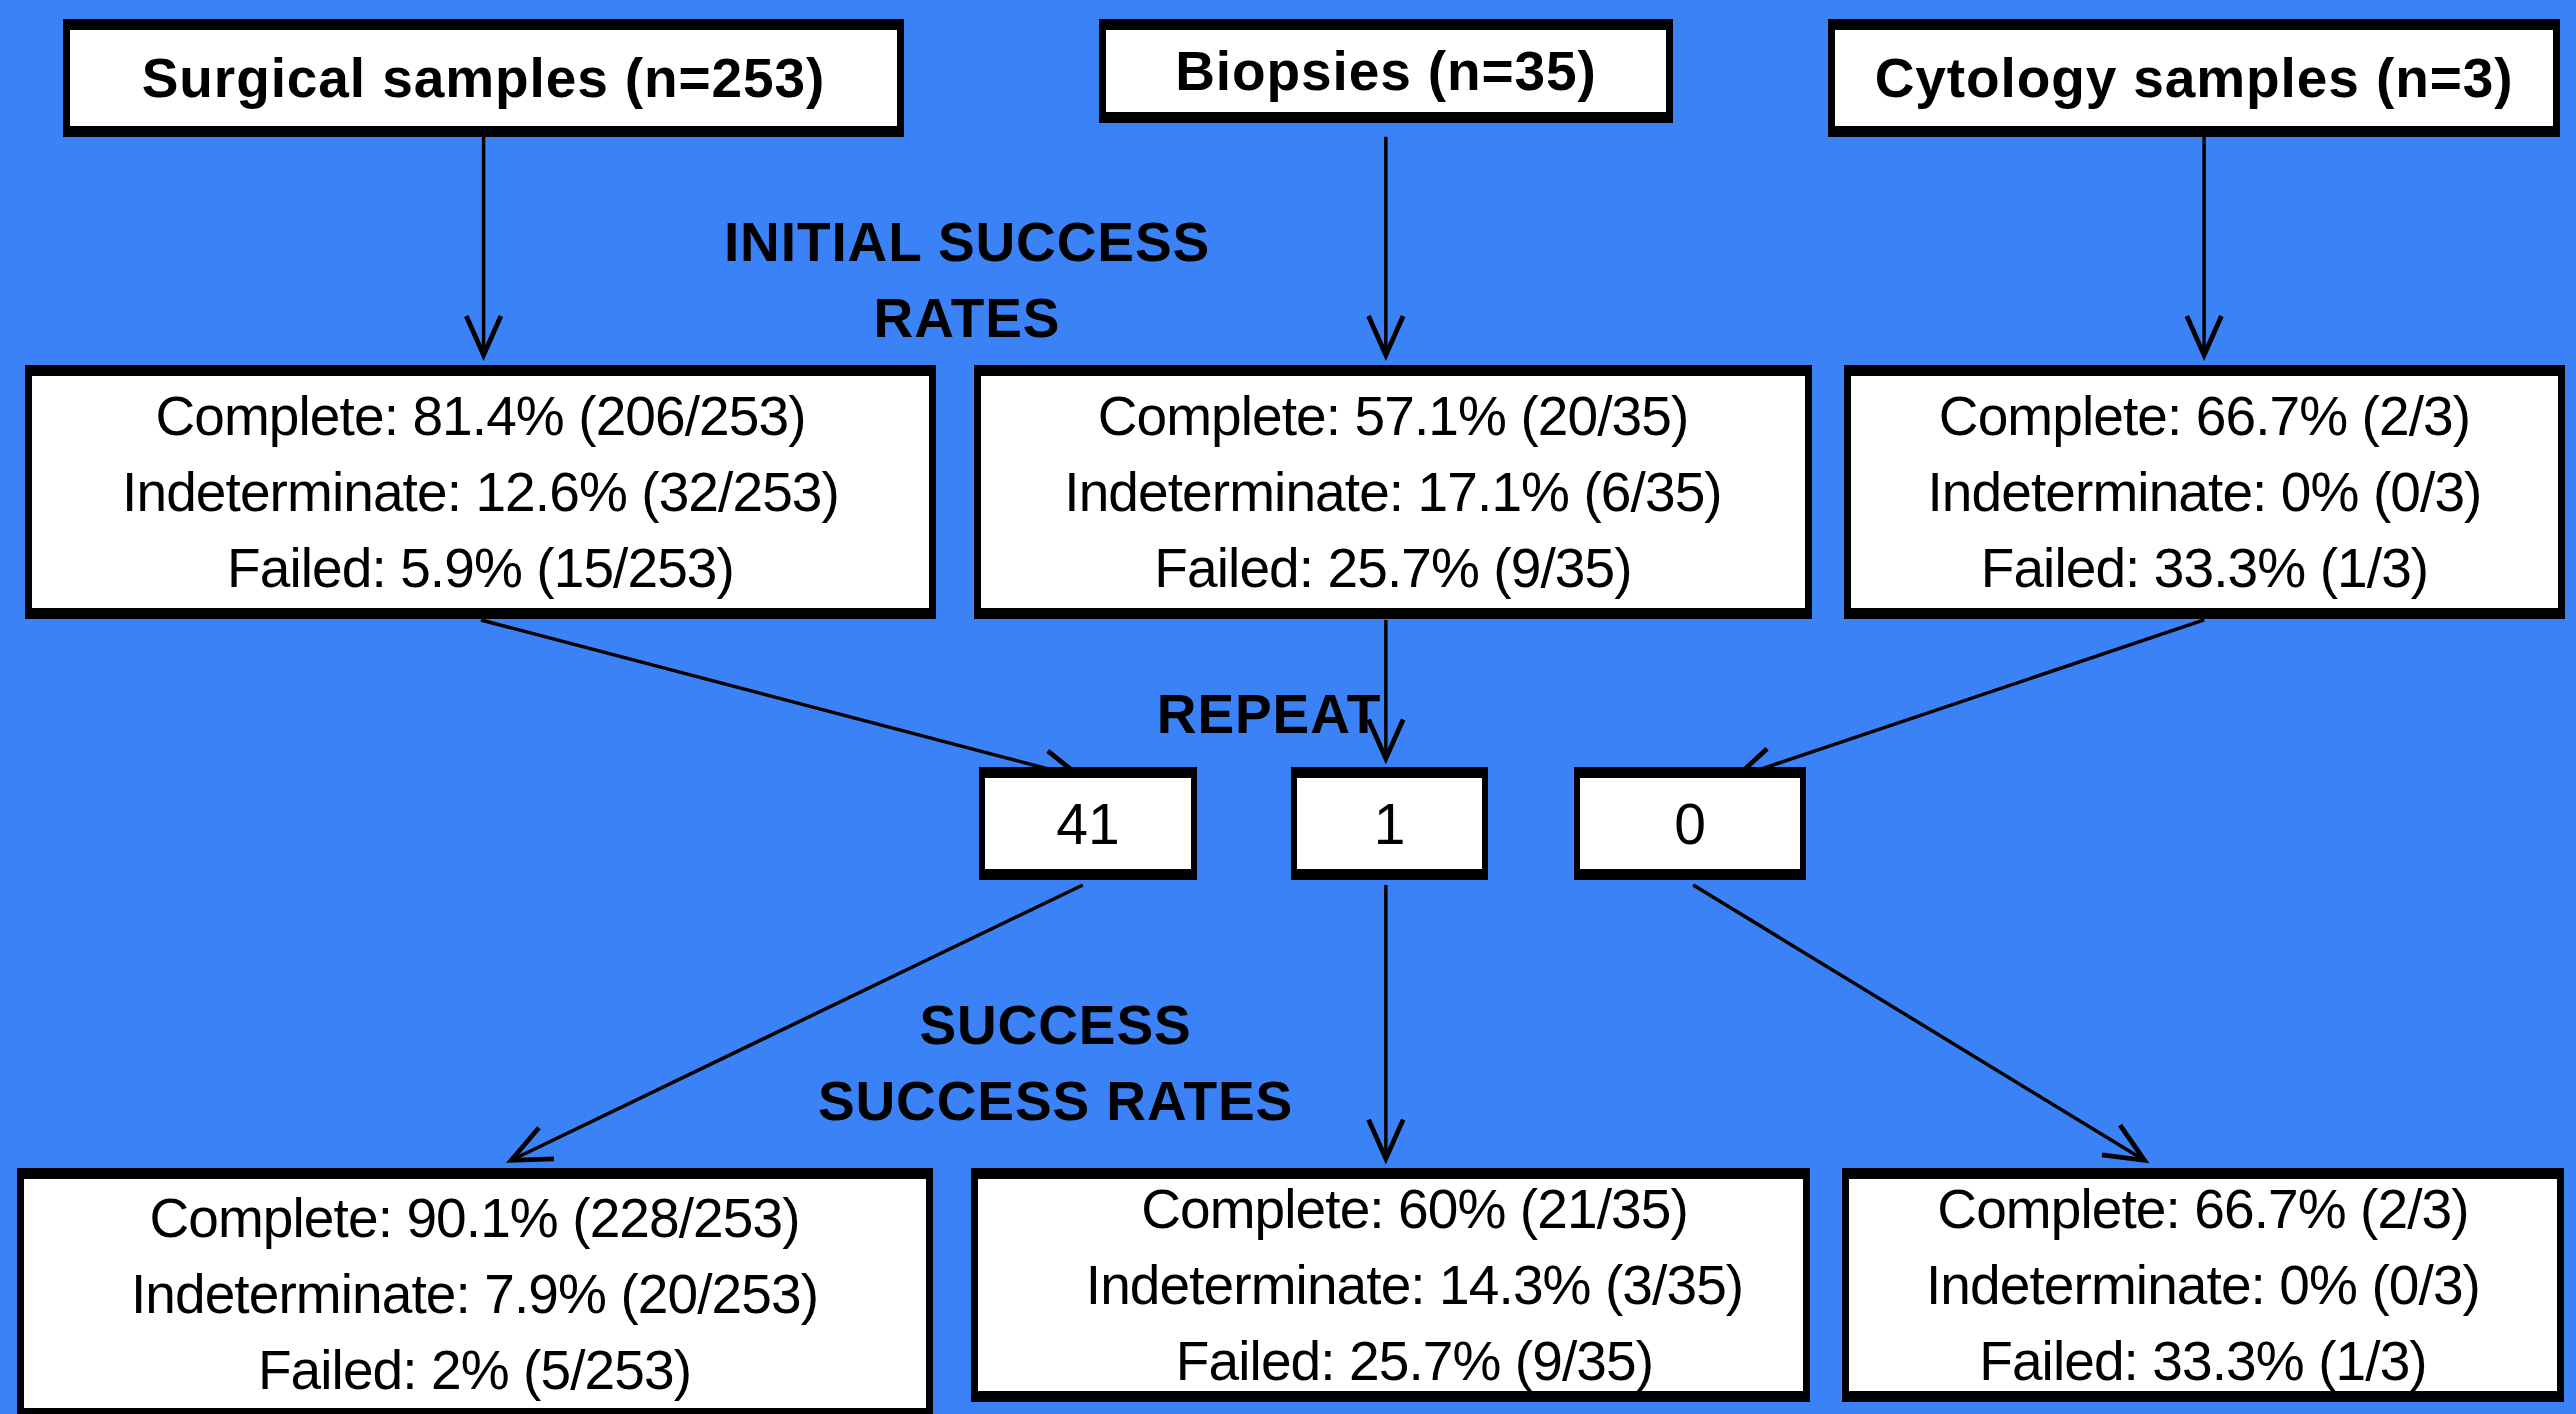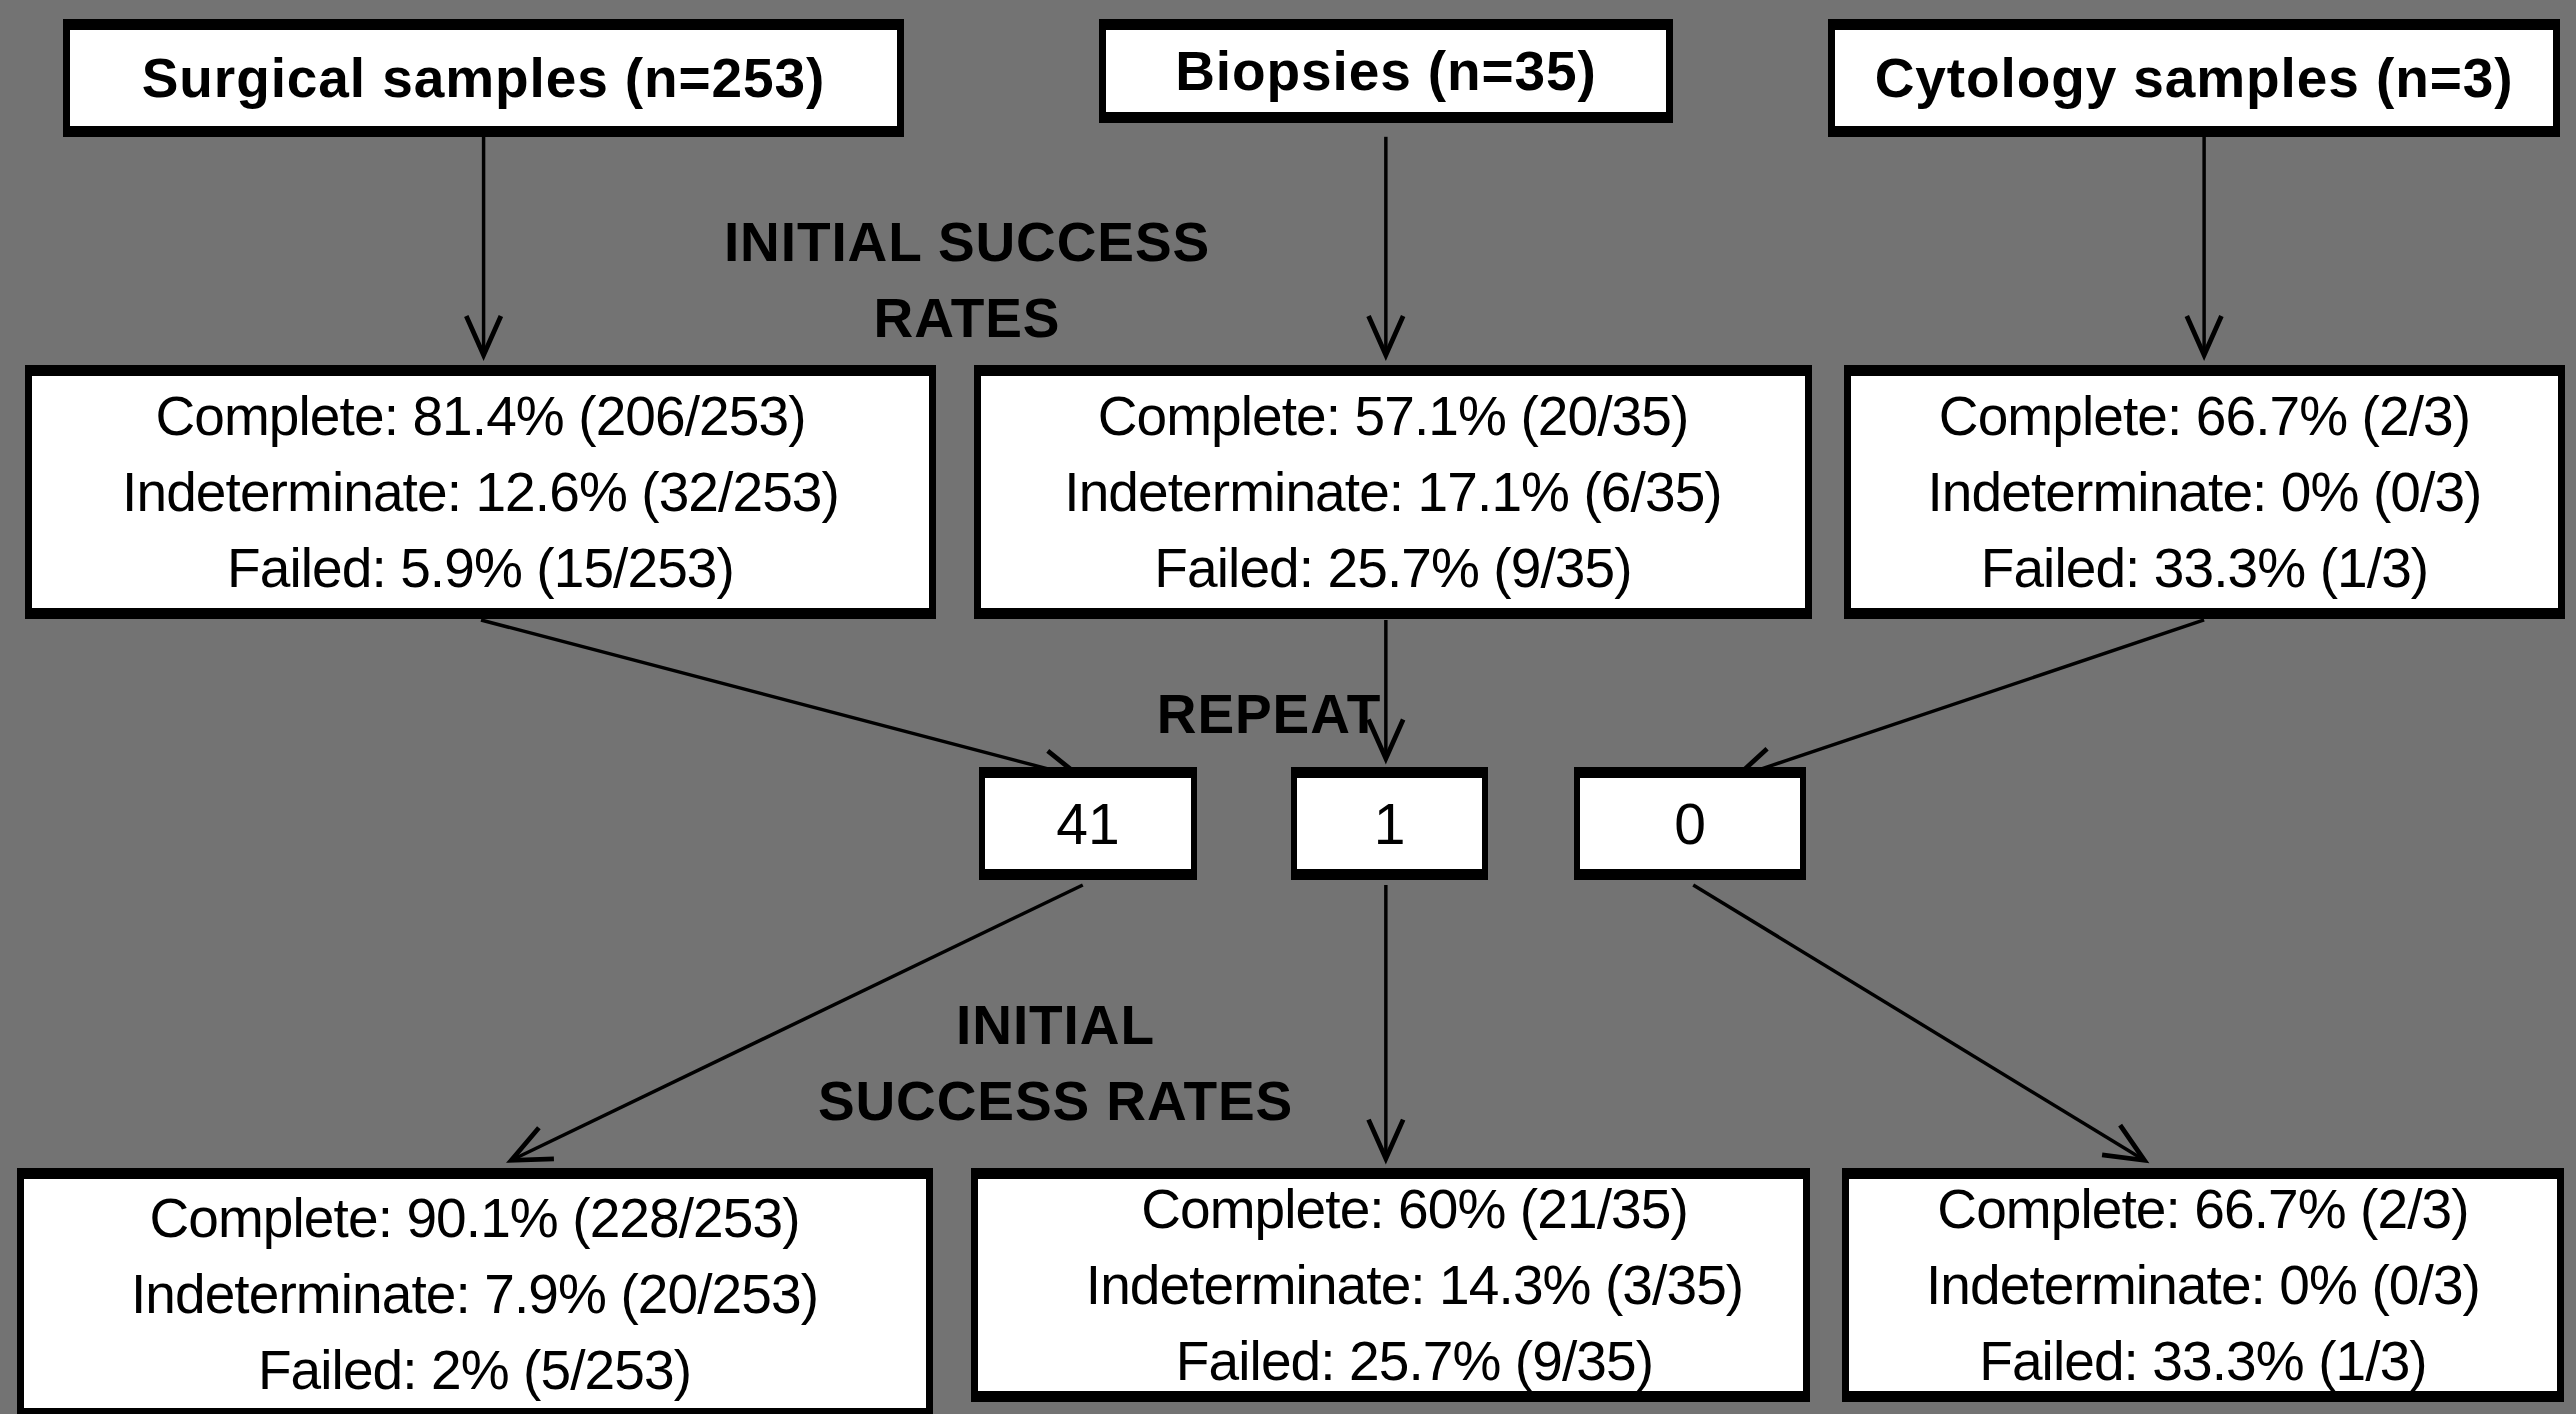--- a/index.html
+++ b/index.html
@@ -1,20 +1,20 @@
 <!DOCTYPE html>
 <html style="font-size:14px"><head>
 <meta charset="utf-8">
 <style>
   html, body { margin: 0; padding: 0; background: #ffffff; }
   .canvas {
     position: relative;
     width: 2576px;
     height: 1414px;
-    background: #737373;
+    background: #3b82f6;
     font-family: "Liberation Sans", sans-serif;
     color: #000000;
     overflow: hidden;
   }
   .arrow-layer {
     position: absolute;
     left: 0; top: 0;
     width: 2576px; height: 1414px;
     z-index: 1;
   }
@@ -123,21 +123,21 @@
     <span>41</span>
   </div>
   <div class="box repeat-box" style="left:1291px; top:767px; width:197px; height:113px;">
     <span>1</span>
   </div>
   <div class="box repeat-box" style="left:1574px; top:767px; width:232px; height:113px;">
     <span>0</span>
   </div>
 
   <div class="section-label" style="left:709px; top:987px; width:693px;">
-    <span class="stat-line">INITIAL</span>
+    <span class="stat-line">SUCCESS</span>
     <span class="stat-line">SUCCESS RATES</span>
   </div>
 
   <div class="box stat-box" style="left:16.5px; top:1168px; width:916px; height:251px;">
     <span class="stat-line">Complete: 90.1% (228/253)</span>
     <span class="stat-line">Indeterminate: 7.9% (20/253)</span>
     <span class="stat-line">Failed: 2% (5/253)</span>
   </div>
   <div class="box stat-box" style="left:971px; top:1168px; width:839px; height:234px;padding-left:48px;">
     <span class="stat-line">Complete: 60% (21/35)</span>

